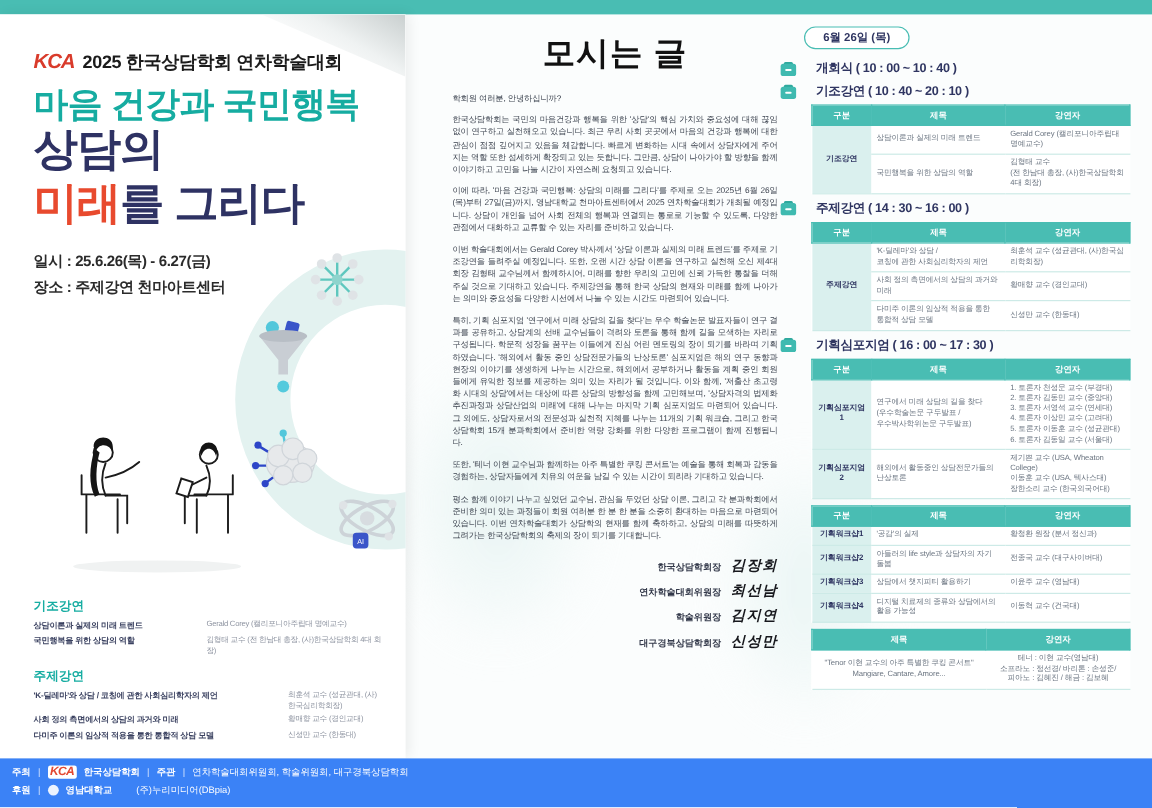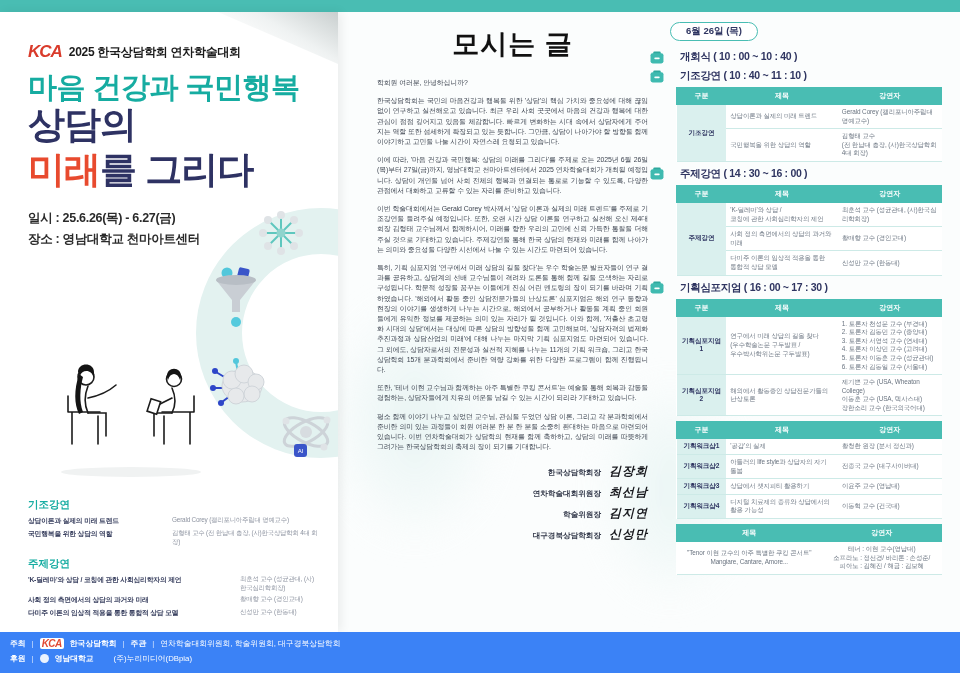--- a/index.html
+++ b/index.html
@@ -17,21 +17,21 @@
   
   .left { position:absolute; top:12px; left:0; width:338px; height:620px; background:#fff;
           box-shadow:3px 0 10px rgba(0,0,0,.07); overflow:hidden; z-index:2; }
   .fold { position:absolute; top:0; right:0; width:120px; height:52px;
           background:linear-gradient(210deg,#c9cfcf 0%,#eff2f2 40%,#ffffff 70%);
           clip-path:polygon(100% 0,100% 100%,0 0); }
   .ring { position:absolute; left:196px; top:196px; width:250px; height:250px; border-radius:50%;
           border:46px solid #e3f2f0; z-index:0; }
   .logo-row { position:absolute; left:28px; top:30px; display:flex; align-items:center; gap:7px; }
   .kca { color:#d93b2b; font-weight:bold; font-style:italic; font-size:17px; letter-spacing:-1px; }
-  .event { color:#1b1b1b; font-weight:bold; font-size:12px; letter-spacing:-0.3px;text-align:right; }
+  .event { color:#1b1b1b; font-weight:bold; font-size:15px; letter-spacing:-0.3px;text-align:right; }
   .subtitle { position:absolute; left:28px; top:56px; color:#16aca1; font-weight:900; font-size:29px; letter-spacing:-0.5px; }
   .title1 { position:absolute; left:28px; top:88px; color:#2e3263; font-weight:900; font-size:37px; letter-spacing:-1px; }
   .title2 { position:absolute; left:28px; top:133px; font-weight:900; font-size:37px; letter-spacing:-1px; color:#2e3263; }
   .title2 .accent { color:#e84a2e; }
   .meta { position:absolute; left:28px; color:#2b2b2b; font-weight:bold; font-size:12.5px; letter-spacing:-0.3px; }
   .meta.m1 { top:198px; } .meta.m2 { top:219px; }
   .deco { position:absolute; z-index:1; }
   .illu { position:absolute; left:46px; top:338px; z-index:1; }
   .speakers { position:absolute; left:28px; top:486px; width:292px; z-index:2; }
   .sp-heading { color:#17ada2; font-weight:bold; font-size:10.5px; margin-bottom:4px; }
@@ -88,21 +88,21 @@
     <div class="fold"></div>
 
     <div class="logo-row">
       <span class="kca">KCA</span>
       <span class="event">2025 한국상담학회 연차학술대회</span>
     </div>
     <div class="subtitle">마음 건강과 국민행복</div>
     <div class="title1">상담의</div>
     <div class="title2"><span class="accent">미래</span><span>를 그리다</span></div>
     <div class="meta m1">일시 : 25.6.26(목) - 6.27(금)</div>
-    <div class="meta m2">장소 : 영남대학교 천마아트센터</div>
+    <div class="meta m2">장소 : 주제강연 천마아트센터</div>
 
     <svg class="deco" style="left:258px;top:198px;" width="46" height="46" viewBox="0 0 46 46">
       <g stroke="#5ec7be" stroke-width="2">
           <line x1="23" y1="23" x2="23" y2="6"></line>
           <line x1="23" y1="23" x2="35" y2="11"></line>
           <line x1="23" y1="23" x2="40" y2="23"></line>
           <line x1="23" y1="23" x2="35" y2="35"></line>
           <line x1="23" y1="23" x2="23" y2="40"></line>
           <line x1="23" y1="23" x2="11" y2="35"></line>
           <line x1="23" y1="23" x2="6" y2="23"></line>
@@ -270,21 +270,21 @@
     </div>
 
     
     <div class="sec">
       <div class="sec-head">
         <svg width="14" height="13" viewBox="0 0 13 12">
             <rect x="3" y="0.5" width="7" height="3.5" rx="1.2" fill="#2ea89d"></rect>
             <rect x="0.5" y="2" width="12" height="9.5" rx="2" fill="#3fbab0"></rect>
             <rect x="4" y="6" width="5" height="1.6" rx="0.8" fill="#fff"></rect>
           </svg>
-        <span>기조강연 ( 10 : 40 ~ 11 : 10 )</span>
+        <span>기조강연 ( 10 : 40 ~ 20 : 10 )</span>
       </div>
       <table class="sked">
         <colgroup>
             <col class="c-cat">
             <col class="c-title">
             <col class="c-sp">
           </colgroup>
         <thead>
             <tr>
           <th>구분</th>

